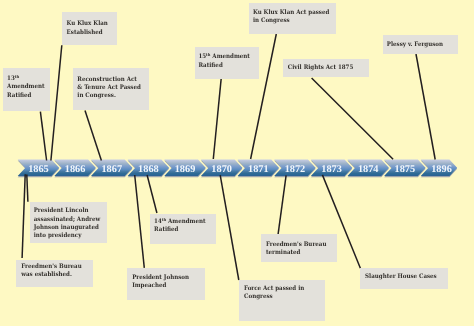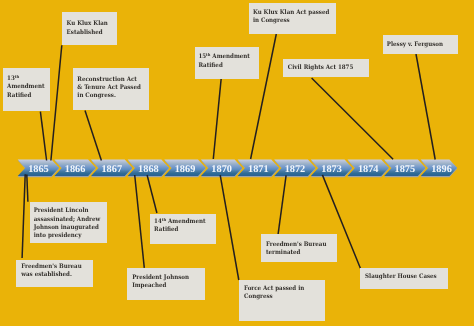--- a/index.html
+++ b/index.html
@@ -1,18 +1,18 @@
 <!DOCTYPE html>
 <html><head>
 <meta charset="utf-8">
 <title>Reconstruction Timeline</title>
 <style>
   html,body{margin:0;padding:0;background:#ffffff;}
   body{width:474px;height:326px;overflow:hidden;font-family:"Liberation Serif",serif;-webkit-font-smoothing:antialiased;text-rendering:geometricPrecision;}
-  #stage{position:relative;width:474px;height:326px;background:#eab308;-webkit-font-smoothing:antialiased;}
+  #stage{position:relative;width:474px;height:326px;background:#fef9c3;-webkit-font-smoothing:antialiased;}
   .note{position:absolute;filter:opacity(1);background:#e3e1db;color:#33302c;
         font-family:"DejaVu Serif",serif;font-stretch:condensed;font-weight:bold;font-size:6.15px;
         line-height:8.2px;box-sizing:border-box;white-space:nowrap;}
   .note>span{display:block;}
   .note span.sup{display:inline;}
   .sup{font-size:0.66em;position:relative;top:-1.9px;line-height:0;}
   #gfx{position:absolute;left:0;top:0;}
   .yearlabel{font-family:"Liberation Serif",serif;font-weight:bold;font-size:10.3px;
              fill:#f2f6fa;text-anchor:middle;dominant-baseline:central;paint-order:stroke;}
 </style>

